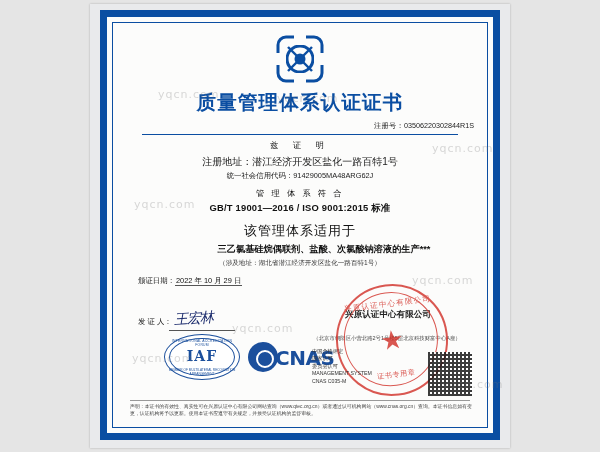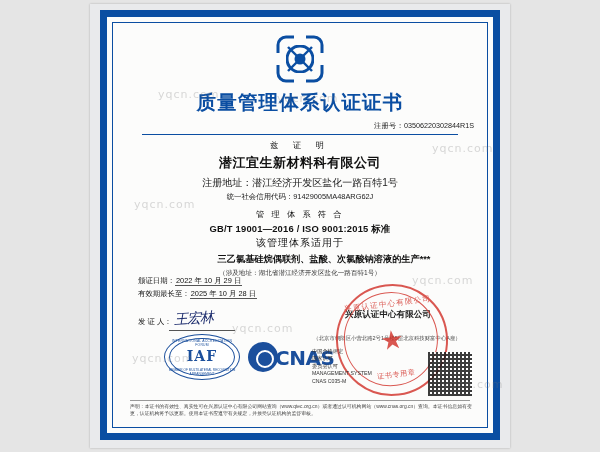--- a/index.html
+++ b/index.html
@@ -124,21 +124,22 @@
     color: #111;
   }
   .std {
     margin-top: 3px;
     font-size: 9.4px;
     font-weight: bold;
     color: #111;
     letter-spacing: 0.2px;
   }
   .scope-head {
-    font-size: 10px;
+    margin-top: 7px;
+    font-size: 13px;
     color: #111;
     letter-spacing: 1px;
   }
   .scope-body {
     margin-top: 3px;
     font-size: 9.2px;
     font-weight: bold;
     color: #111;
     padding-left: 48px;
   }
@@ -407,37 +408,33 @@
 
     <div class="main-title">质量管理体系认证证书</div>
 
     <div class="reg-no">
       <span class="lbl">注册号：</span><span>03506220302844R1S</span>
     </div>
 
     <div class="hr-blue"></div>
 
     <div class="certify">兹  证  明</div>
-    <div class="company">潜江宜生新材料科有限公司</div>
     <div class="addr">注册地址：潜江经济开发区盐化一路百特1号</div>
     <div class="credit">统一社会信用代码：91429005MA48ARG62J</div>
 
     <div class="sec-head">管 理 体 系 符 合</div>
     <div class="std">GB/T 19001—2016 / ISO 9001:2015 标准</div>
 
     <div class="scope-head">该管理体系适用于</div>
     <div class="scope-body">三乙氯基硅烷偶联剂、盐酸、次氯酸钠溶液的生产***</div>
     <div class="scope-note">（涉及地址：湖北省潜江经济开发区盐化一路百特1号）</div>
 
     <div class="dates">
       <div class="row">
         <span>颁证日期：</span><span class="u">2022 年 10 月 29 日</span>
-      </div>
-      <div class="row">
-        <span>有效期最长至：</span><span class="u">2025 年 10 月 28 日</span>
       </div>
     </div>
 
     <div class="issuer">发 证 人：</div>
     <div class="sign">王宏林</div>
     <div class="sign-line"></div>
 
     <div class="issuing-body">兴原认证中心有限公司</div>
     <div class="issuing-sub">（北京市朝阳区小营北路2号1号楼5层北京科技财富中心A座）</div>
 

